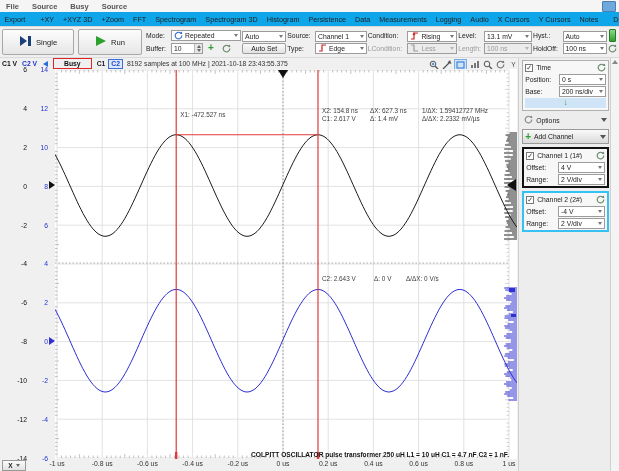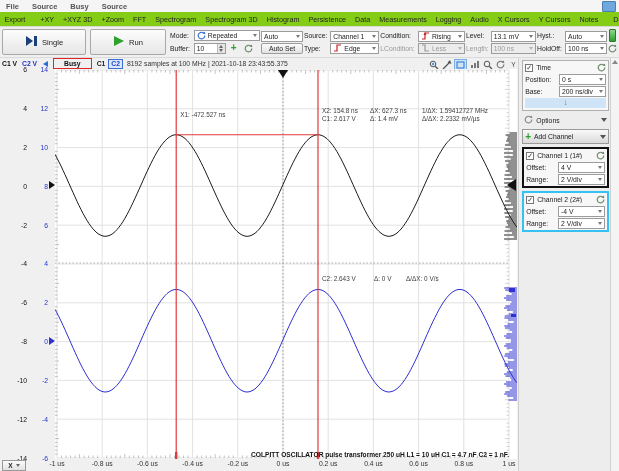--- a/index.html
+++ b/index.html
@@ -3,26 +3,26 @@
 <meta charset="utf-8">
 <style>
   html,body{margin:0;padding:0;}
   body{width:619px;height:471px;background:#f0f0f0;font-family:"Liberation Sans",sans-serif;
        font-size:7.5px;color:#222;overflow:hidden;position:relative;}
   
   .menubar{height:12px;display:flex;align-items:center;gap:13px;padding:0 6px;background:#f5f5f5;color:#555;position:relative;}
   .menu-item{cursor:default;font-weight:bold;}
   .app-icon{position:absolute;right:3px;top:1px;width:12px;height:9px;background:#6fa8dc;border:1px solid #4a7fb5;border-radius:1px;}
   
-  .tabbar{height:14px;display:flex;align-items:center;background:#84cc16;border-bottom:1px solid #d8d8d8;font-size:7.2px;}
+  .tabbar{height:14px;display:flex;align-items:center;background:#0ea5e9;border-bottom:1px solid #d8d8d8;font-size:7.2px;}
   .tab{padding:0 4.5px;white-space:nowrap;}
   .sep{width:1px;height:9px;background:#bbb;margin:0 3px;}
   
   .toolbar{height:31px;box-sizing:border-box;display:flex;align-items:stretch;gap:1px;padding:2px 2px;background:#f0f0f0;border-bottom:1px solid #dadada;font-size:6.8px;}
-  .btn-big{display:flex;align-items:center;gap:4px;padding:0 22px;border:1px solid #a8a8a8;border-radius:2px;
+  .btn-big{display:flex;align-items:center;gap:4px;padding:0 16px;border:1px solid #a8a8a8;border-radius:2px;
            background:linear-gradient(#fdfdfd,#e6e6e6);font-size:7.6px;margin-right:3px;}
   .tcol{display:flex;flex-direction:column;gap:1px;justify-content:center;}
   .trow{height:12px;display:flex;align-items:center;gap:2px;}
   .tlabel{justify-content:flex-start;white-space:nowrap;}
   .dd{height:11px;box-sizing:border-box;background:#fff;border:1px solid #9c9c9c;display:flex;align-items:center;gap:2px;
       padding:0 2px;white-space:nowrap;overflow:hidden;}
   .dd::after{content:"";border-left:2.5px solid transparent;border-right:2.5px solid transparent;border-top:3.5px solid #777;margin-left:auto;flex:none;}
   .dd.disabled{background:#ececec;color:#9a9a9a;}
   .dd.disabled::after{border-top-color:#b5b5b5;}
   .lbl-dis{color:#9a9a9a;}

